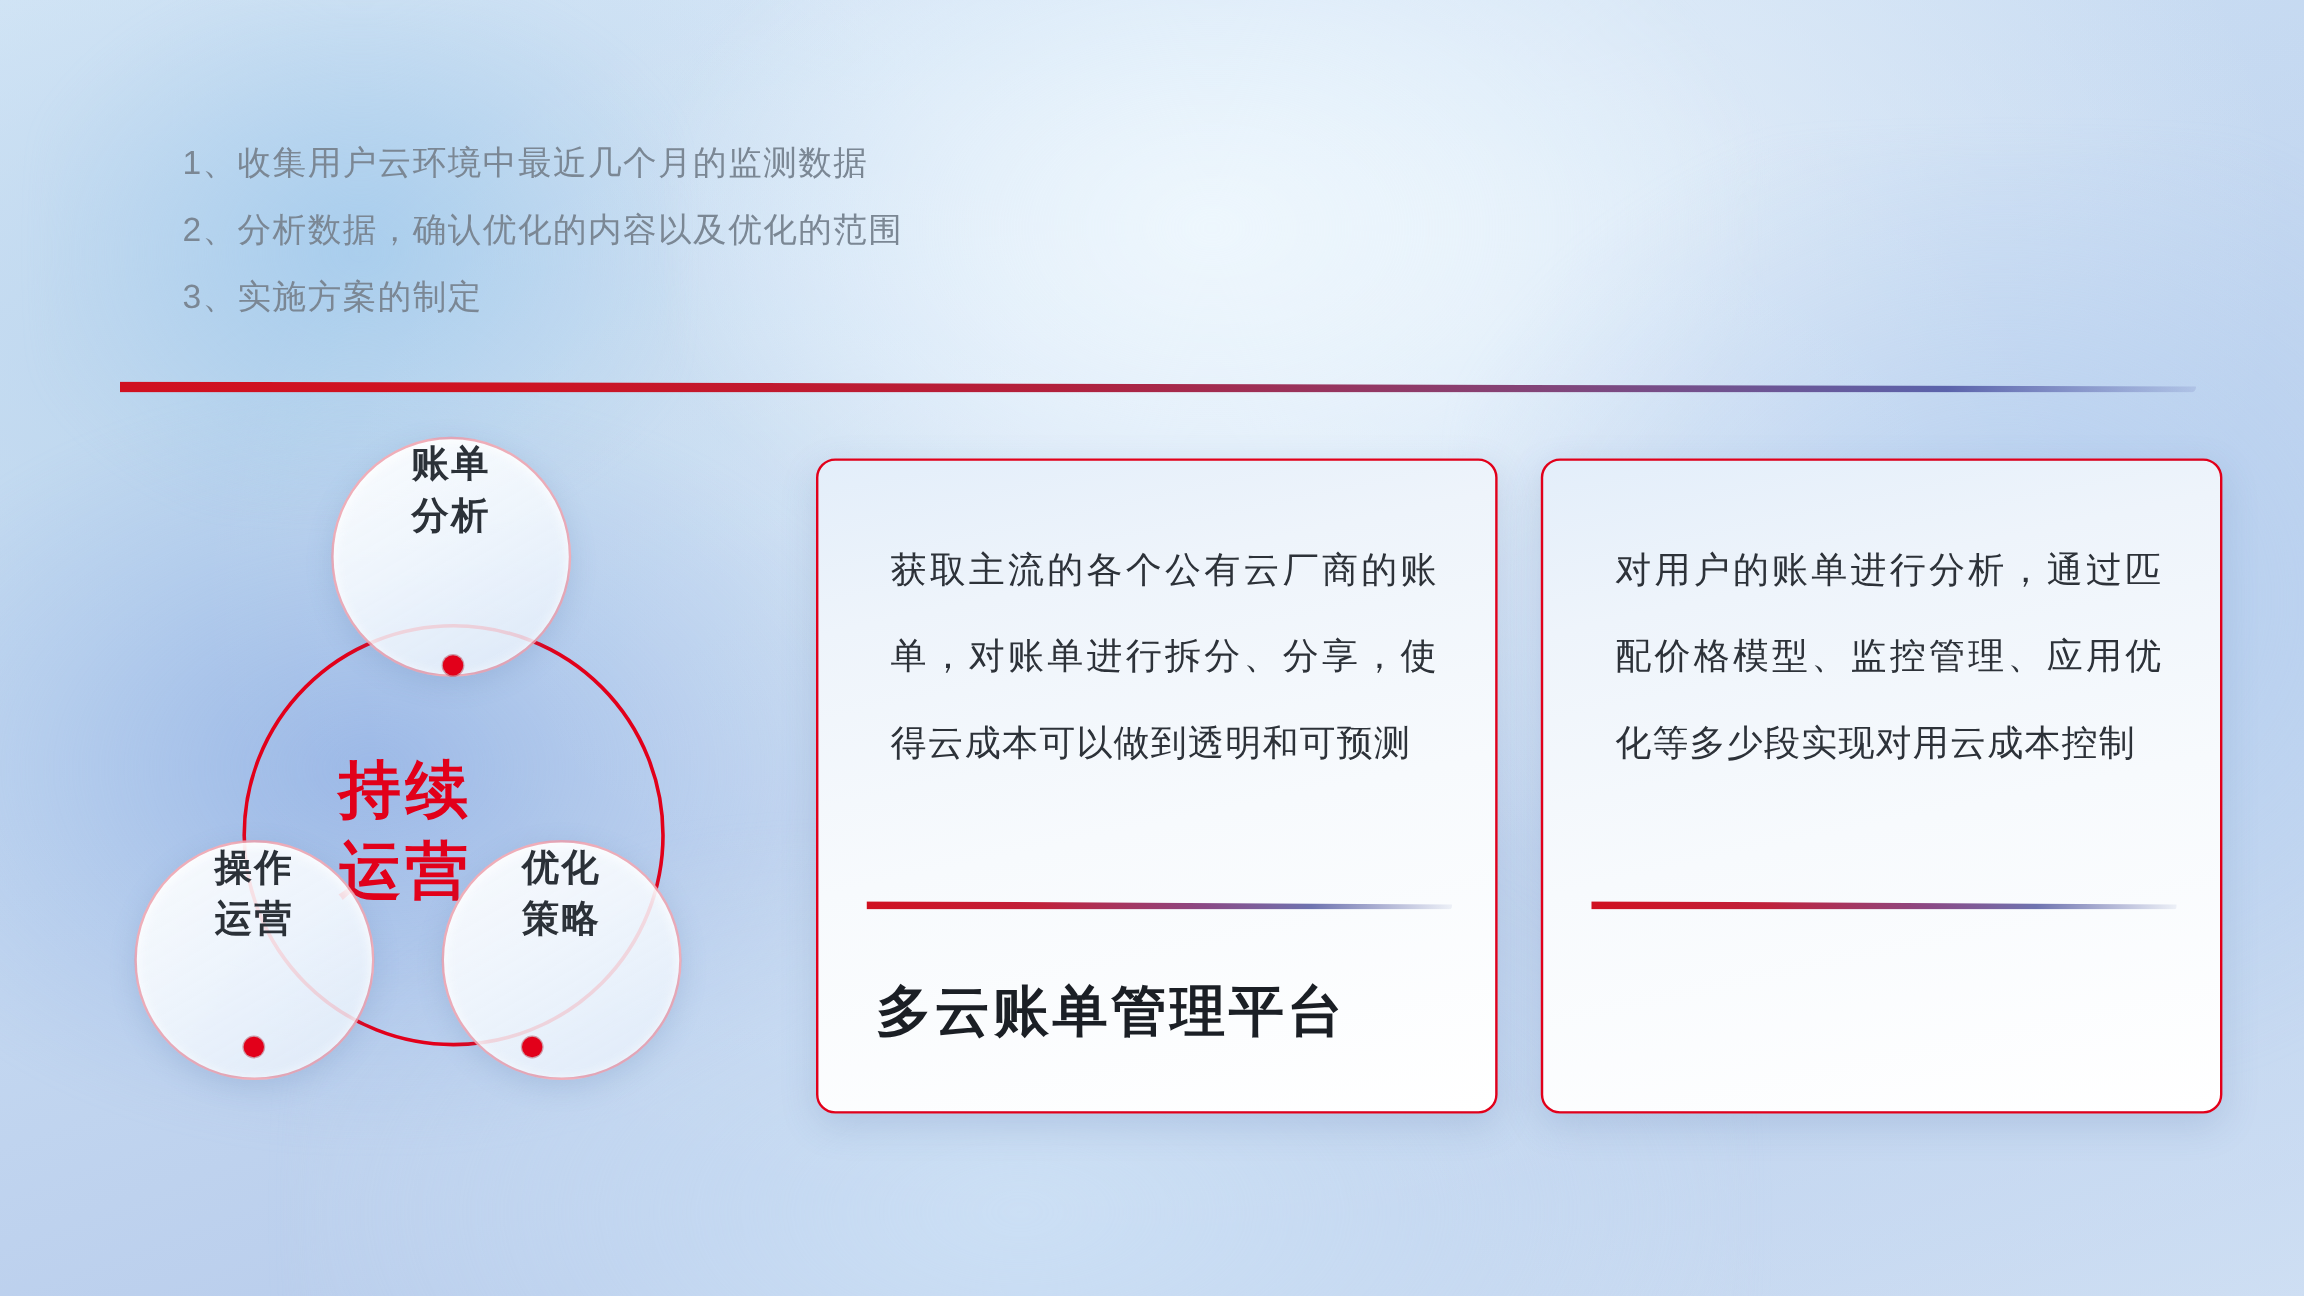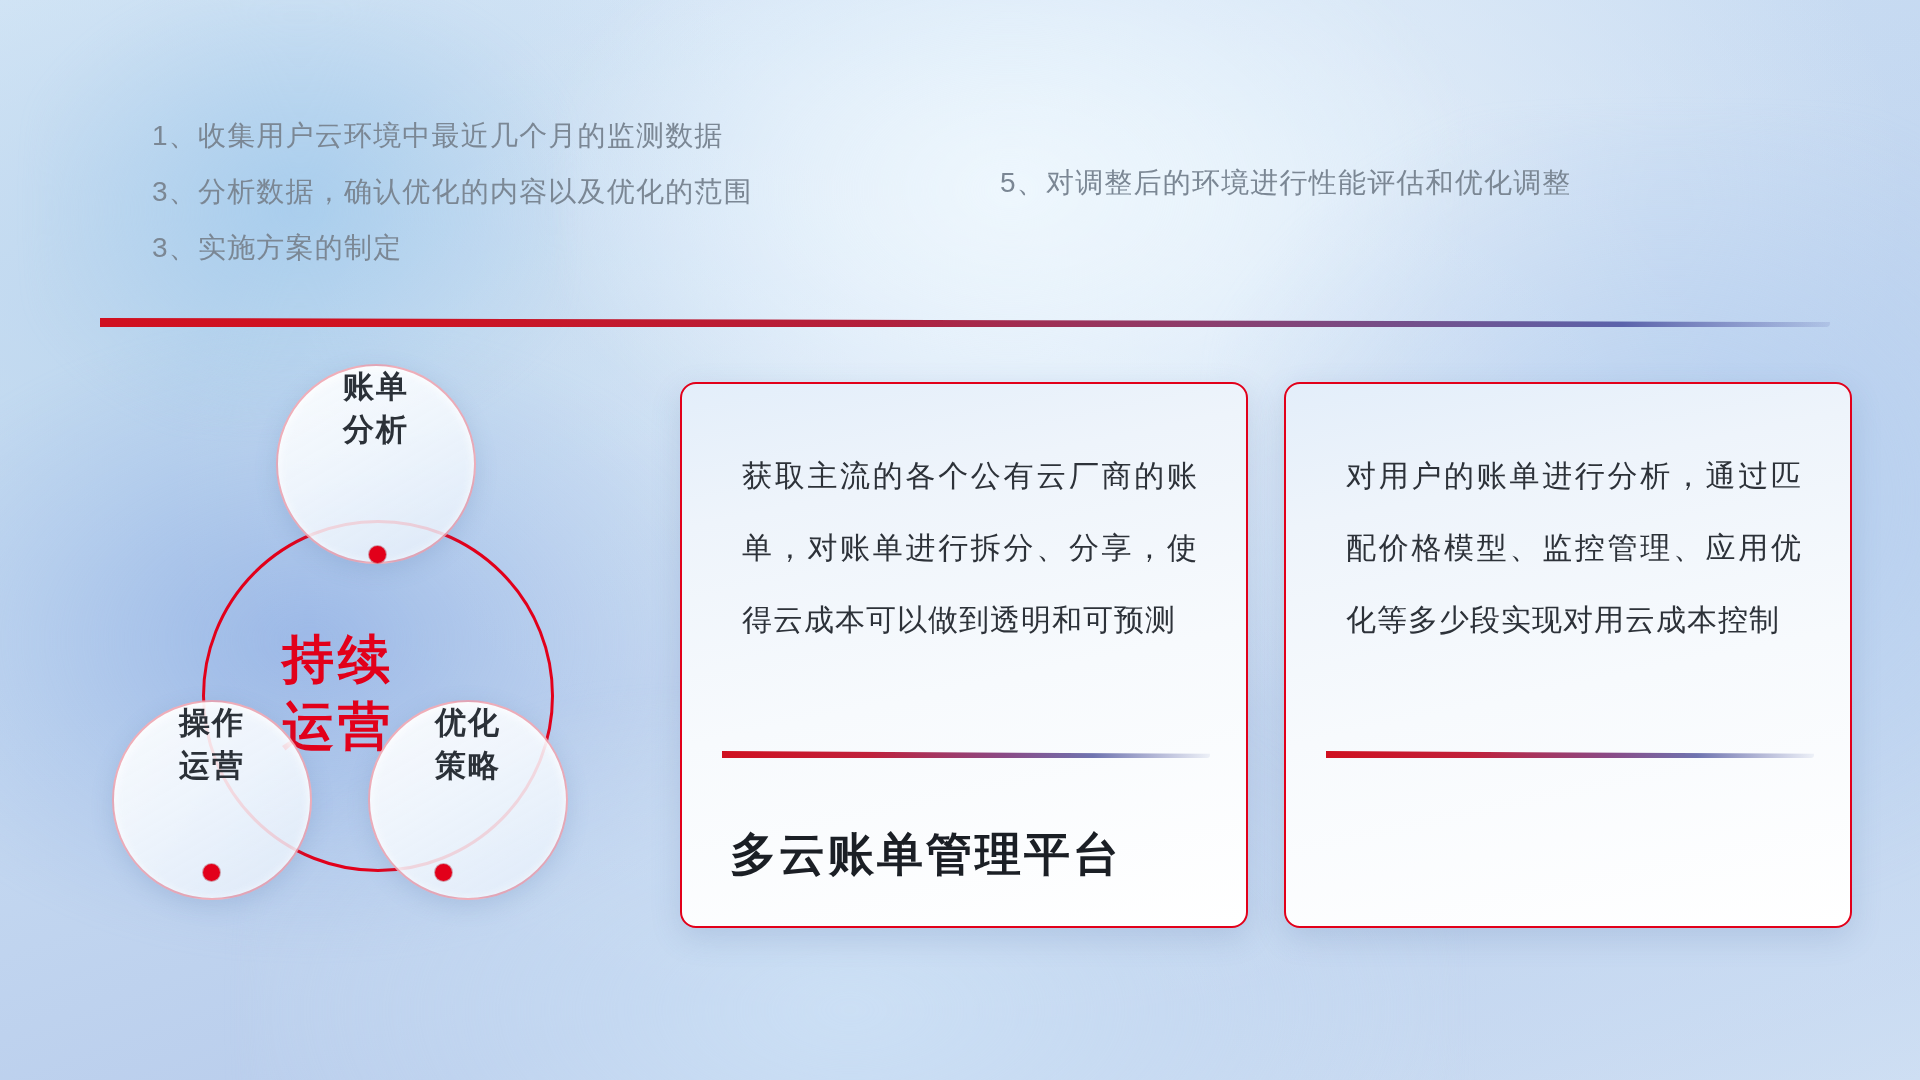--- a/index.html
+++ b/index.html
@@ -203,21 +203,21 @@
         #c0213b 30%,
         #8a4a86 58%,
         #6f74b0 76%,
         rgba(120,140,190,0.10) 100%);
     border-radius: 0 3px 3px 0;
     clip-path: polygon(0 0, 100% 40%, 100% 100%, 0 100%);
   }
   .card-title {
     position: absolute;
     left: 48px;
-    bottom: 40px;
+    bottom: 52px;
     color: #1b1f25;
     font-size: 46px;
     font-weight: 900;
     letter-spacing: 3px;
     white-space: nowrap;
   }
 </style>
 </head>
 <body>
 
@@ -227,25 +227,24 @@
   <div class="bg-blob-a"></div>
   <div class="bg-blob-b"></div>
   <div class="bg-blob-c"></div>
   <div class="bg-blob-d"></div>
   <div class="bg-blob-e"></div>
   <div class="bg-vignette"></div>
 
   <div class="bullets">
     <div class="bullet-col left">
       <div class="bullet-line">1、收集用户云环境中最近几个月的监测数据</div>
-      <div class="bullet-line">3、分析数据，确认优化的内容以及优化的范围</div>
+      <div class="bullet-line">2、分析数据，确认优化的内容以及优化的范围</div>
       <div class="bullet-line">3、实施方案的制定</div>
     </div>
     <div class="bullet-col right">
-      <div class="bullet-line">5、对调整后的环境进行性能评估和优化调整</div>
     </div>
   </div>
 
   <div class="divider"></div>
 
   <div class="venn">
 
     <div class="c-big"></div>
 
     <div class="center-label">

